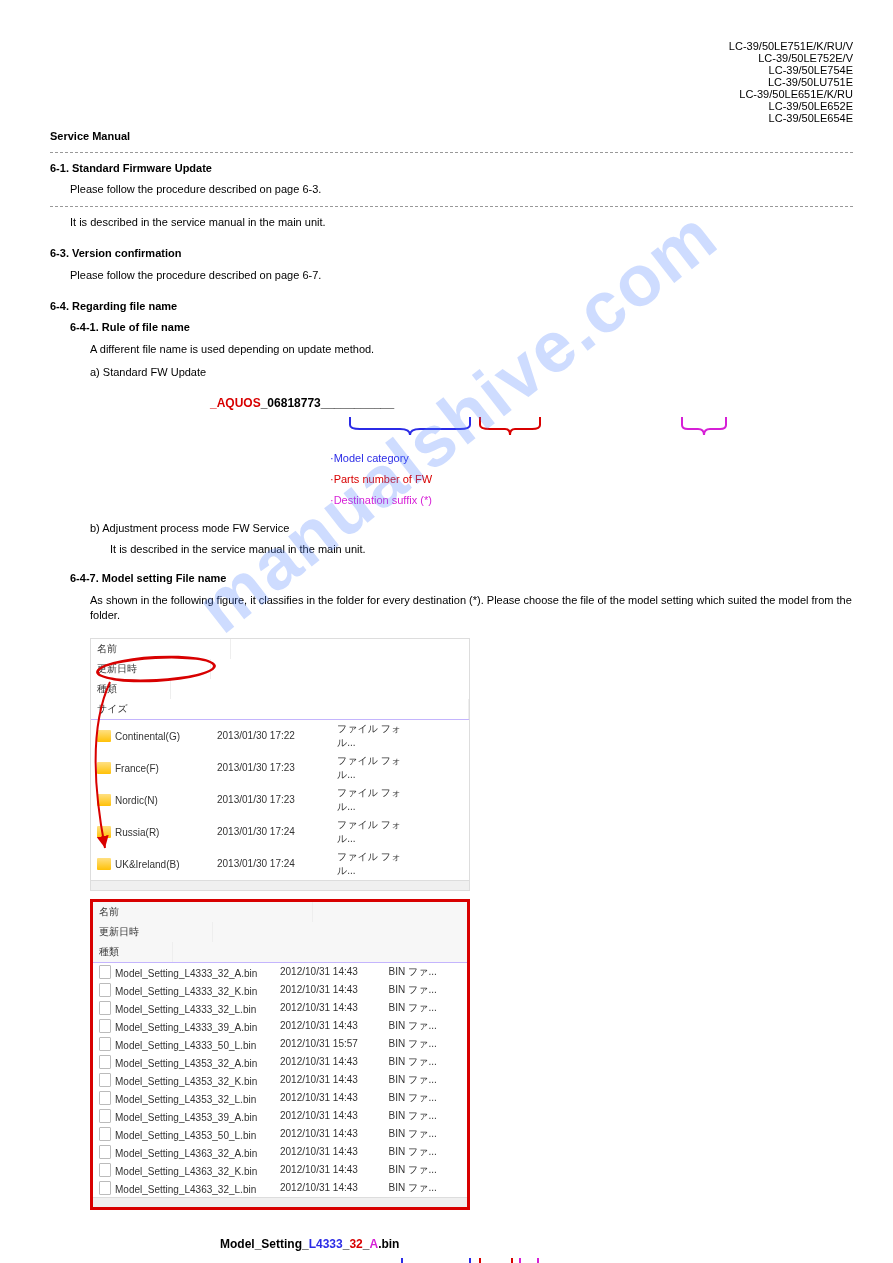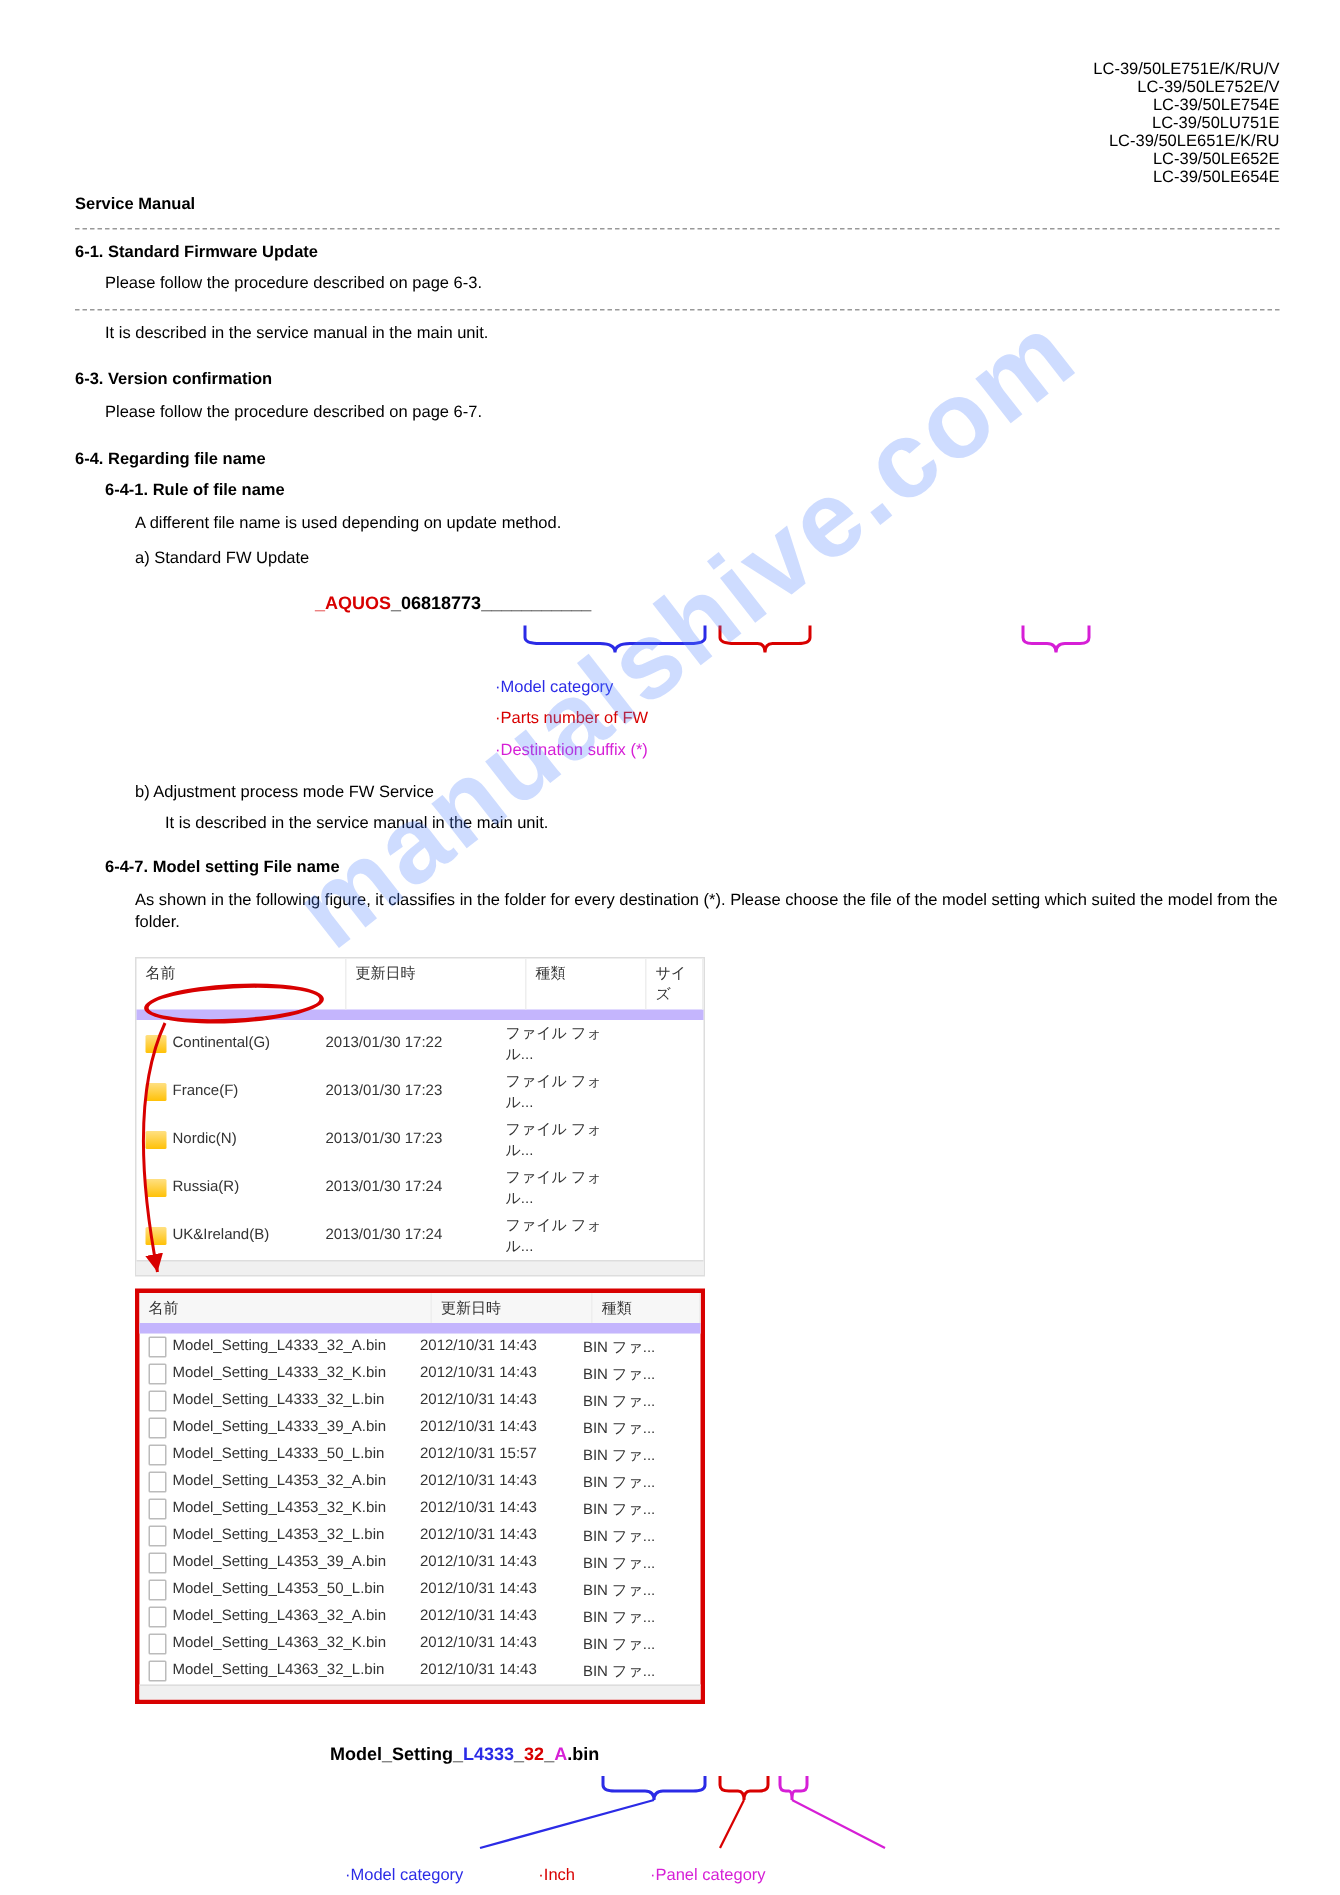--- a/index.html
+++ b/index.html
@@ -21,31 +21,31 @@
   .fw-name .part1 { color: #2B2BE6; }
   .fw-name .part2 { color: #D80000; }
   .fw-name .part3 { color: #000; }
   .fw-name .part5 { color: #D61FD6; }
 
   
   .bracket-row { position: relative; height: 30px; }
 
   
   .explorer { background: #fff; border: 1px solid #ddd; width: 380px; margin-left: 40px; }
-  .explorer-columns { display: flex; border-bottom: 7px solid #c4b5fd; font-size: 10px; color: #333; }
+  .explorer-columns { display: flex; border-bottom: 1px solid #c4b5fd; font-size: 10px; color: #333; flex-direction: column; }
   .explorer-columns div { padding: 3px 6px; border-right: 1px solid #eee; }
   .col-name { width: 140px; }
   .col-date { width: 120px; }
   .col-type { width: 80px; }
   .col-size { flex: 1; }
 
   .explorer-row { display: flex; font-size: 10px; color: #333; padding: 2px 6px; align-items: center; }
   .explorer-row .icon-folder { width: 14px; height: 12px; background: linear-gradient(#FFE082, #FFC107); border-radius: 1px; margin-right: 4px; display: inline-block; }
   .explorer-row .icon-file { width: 12px; height: 14px; background: #fff; border: 1px solid #bbb; border-radius: 1px; margin-right: 4px; display: inline-block; position: relative; }
-  .explorer-row .fname { width: 120px; display: flex; align-items: center; }
+  .explorer-row .fname { width: 120px; display: flex; align-items: flex-end; }
   .explorer-row .fdate { width: 120px; }
   .explorer-row .ftype { width: 80px; }
 
   .circle-red { position: absolute; border: 3px solid #D80000; border-radius: 50%; width: 120px; height: 26px; transform: rotate(-3deg); }
 
   .explorer2 { background: #fff; border: 3px solid #D80000; width: 380px; margin-left: 40px; margin-top: 8px; }
   .explorer2 .explorer-row .fname { width: 200px; }
   .explorer2 .col-name { width: 220px; }
   .explorer2 .explorer-columns { background: #f7f7f7; }
   .scrollbar-bottom { height: 10px; background: #f0f0f0; border-top: 1px solid #ddd; }

